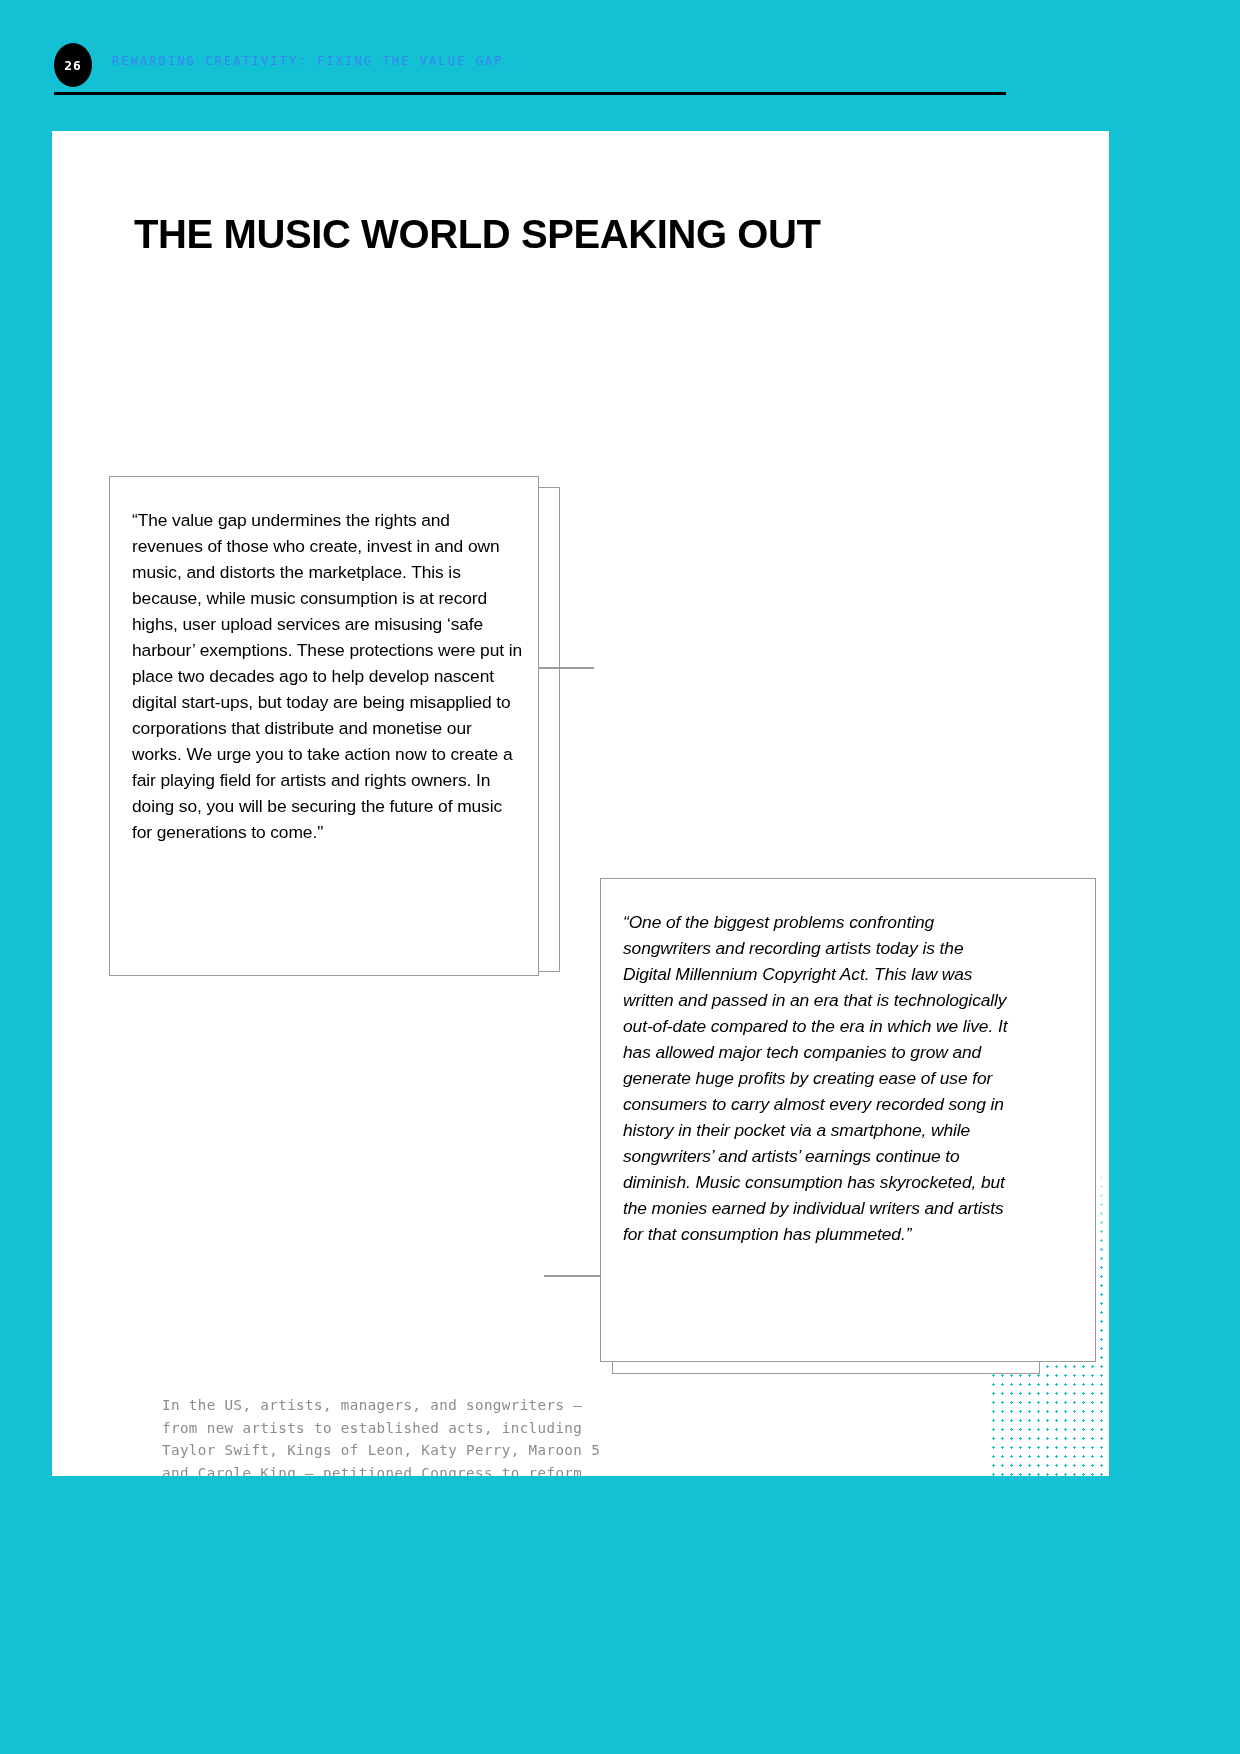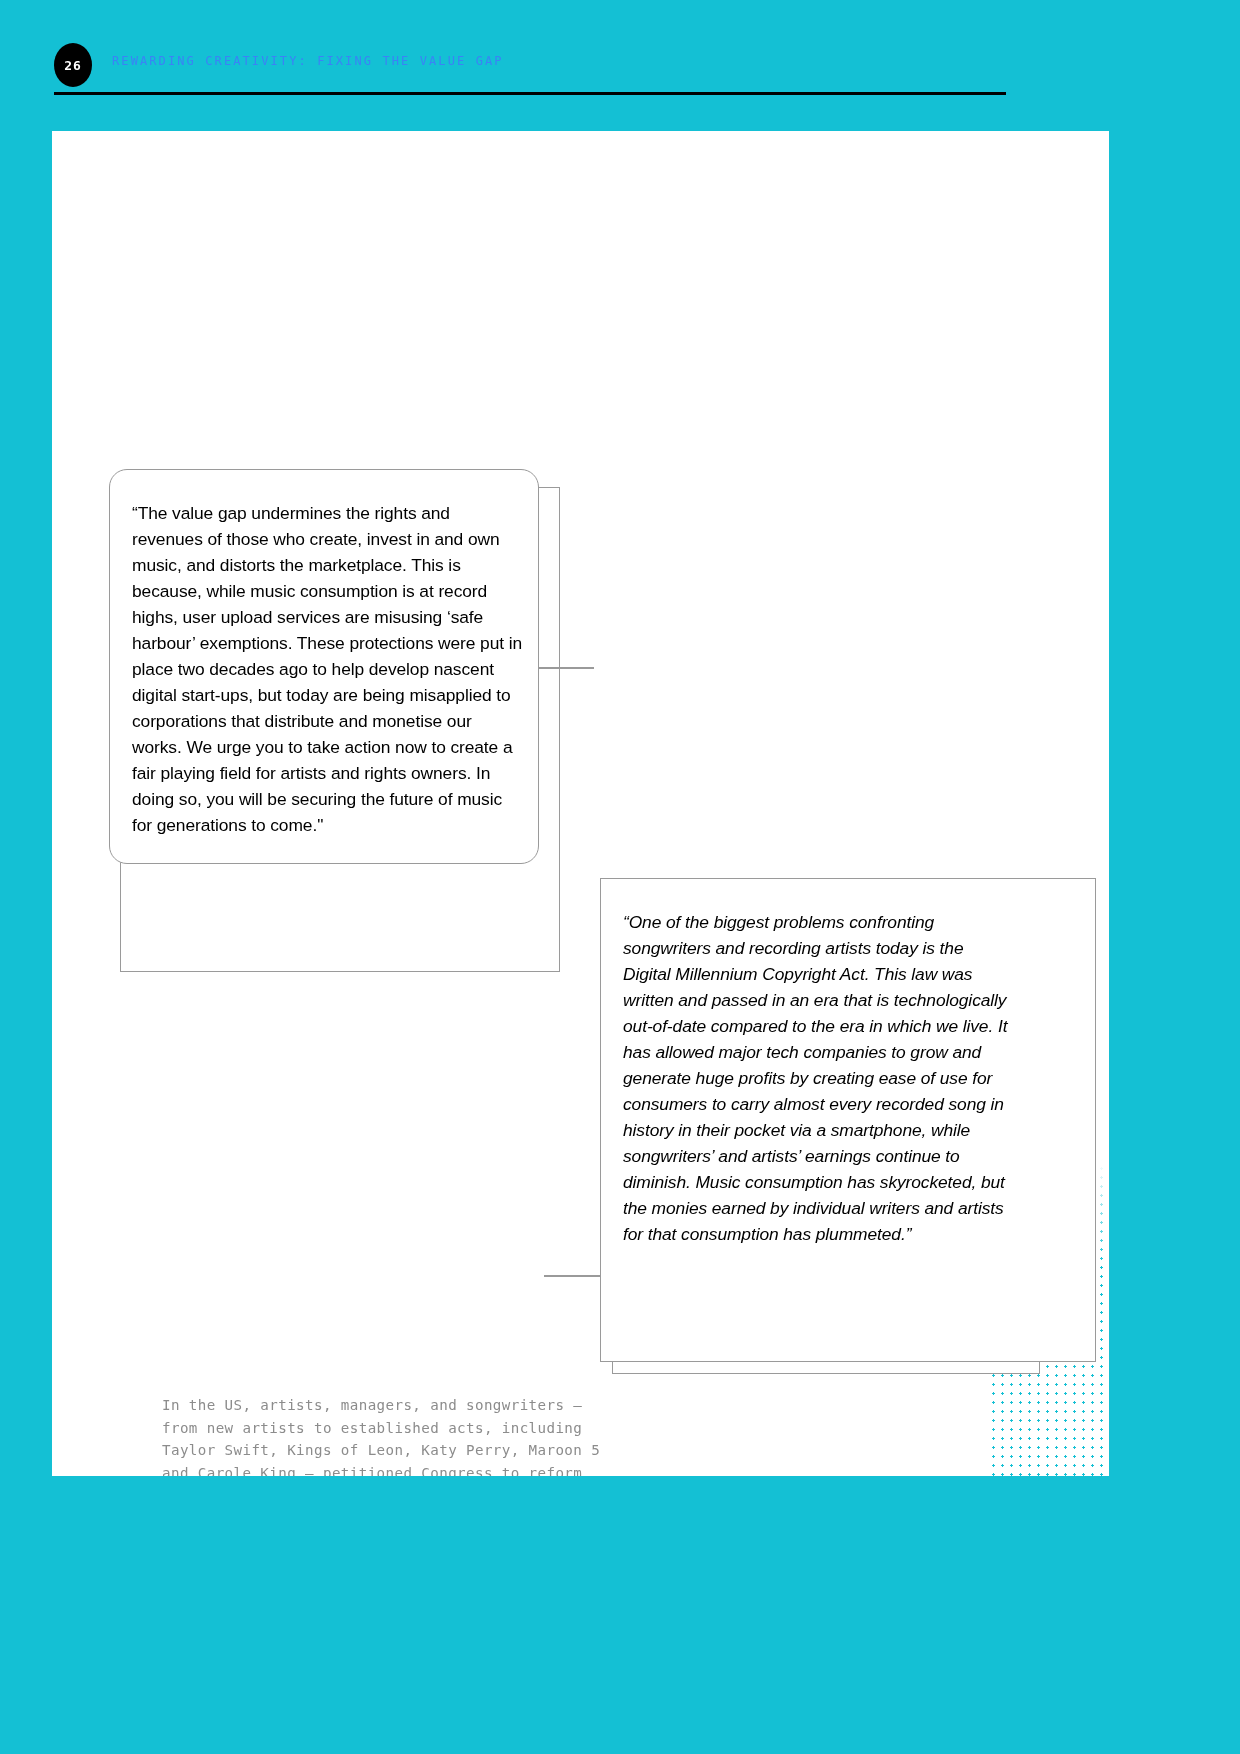--- a/index.html
+++ b/index.html
@@ -142,21 +142,21 @@
   }
   .quote-text {
     font-size: 17.4px;
     line-height: 26px;
     color: #000000;
     letter-spacing: -0.1px;
   }
 
   
   #quote-1-shadow { left: 68px;  top: 356px; width: 440px; height: 485px; }
-  #quote-1        { left: 57px;  top: 338px; width: 430px; height: 395px; border-radius: 18px; }
+  #quote-1        { left: 57px;  top: 345px; width: 430px; height: 500px; }
   #quote-1 .quote-text { position: absolute; left: 22px; top: 30px; width: 392px; }
 
   
   #quote-2-shadow { left: 560px; top: 759px; width: 428px; height: 484px; }
   #quote-2        { left: 548px; top: 747px; width: 496px; height: 484px; font-style: italic; }
   #quote-2 .quote-text { position: absolute; left: 22px; top: 30px; width: 392px; }
 
   
   .connector {
     position: absolute;
@@ -185,20 +185,21 @@
 <div class="page"></div>
 
 <div class="header">
   <div class="page-number">26</div>
   <div class="header-left">REWARDING CREATIVITY: FIXING THE VALUE GAP</div>
 </div>
 <div class="header-rule"></div>
 
 <div class="sheet">
 
+  <h1 class="headline">THE MUSIC WORLD SPEAKING OUT</h1>
 
 
   <div class="quote-shadow" id="quote-1-shadow"></div>
   <div class="quote-box" id="quote-1">
     <div class="quote-text">“The value gap undermines the rights and revenues of those who create, invest in and own music, and distorts the marketplace. This is because, while music consumption is at record highs, user upload services are misusing ‘safe harbour’ exemptions. These protections were put in place two decades ago to help develop nascent digital start-ups, but today are being misapplied to corporations that distribute and monetise our works. We urge you to take action now to create a fair playing field for artists and rights owners. In doing so, you will be securing the future of music for generations to come."</div>
   </div>
   <div class="connector" id="connector-1"></div>
 
   <div class="quote-shadow" id="quote-2-shadow"></div>
   <div class="quote-box" id="quote-2">

